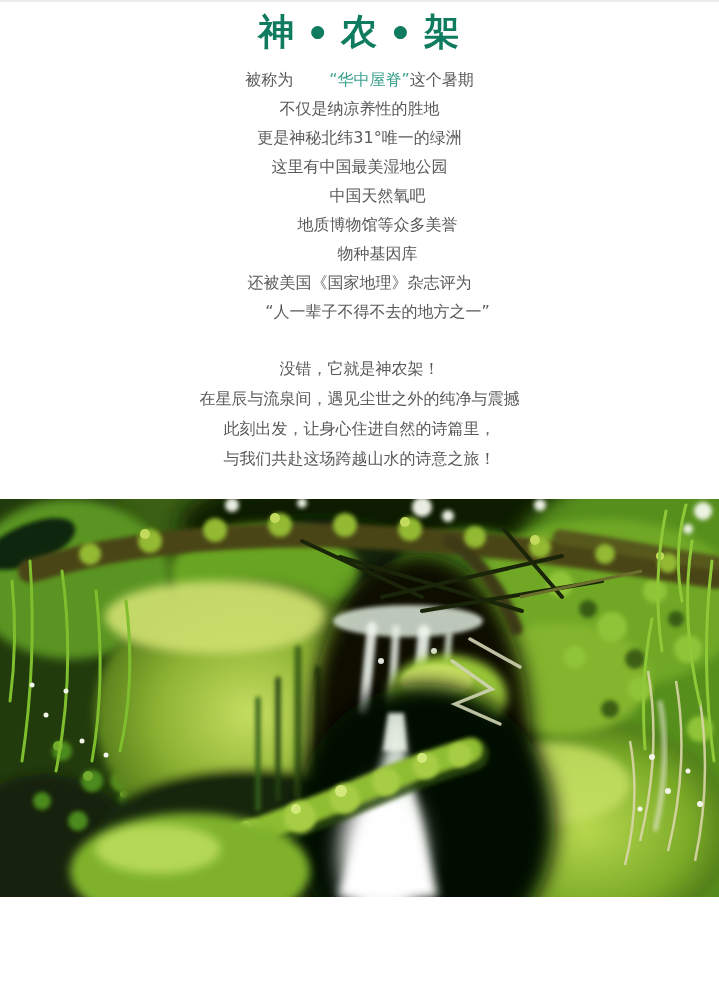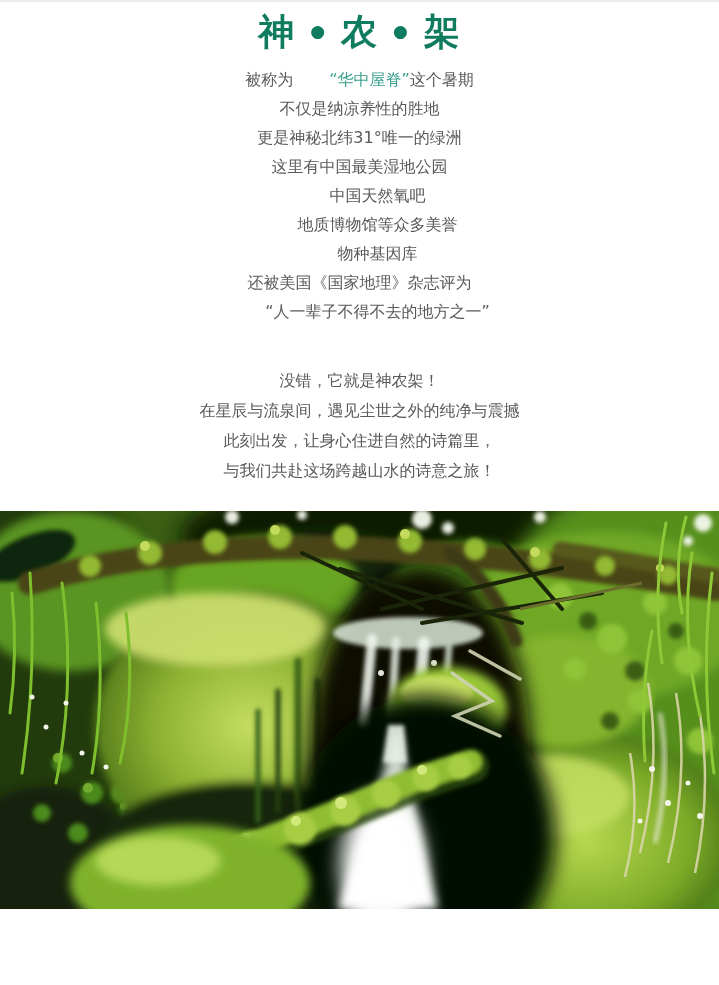--- a/index.html
+++ b/index.html
@@ -29,21 +29,21 @@
   .intro{margin-top:10px;}
   .page p{
     margin:0;
     text-align:center;
     font-size:16px;
     line-height:29px;
     color:#595959;
     white-space:nowrap;
   }
   .teal{color:#3aa08e;padding-left:36px;}
-  .invite{margin-top:40px;}
+  .invite{margin-top:28px;}
   .invite p{line-height:30px;}
   .photo{
     margin-top:25px;
     width:719px;
     height:398px;
     overflow:hidden;
     line-height:0;
     background:#24400e;
   }
 </style>

